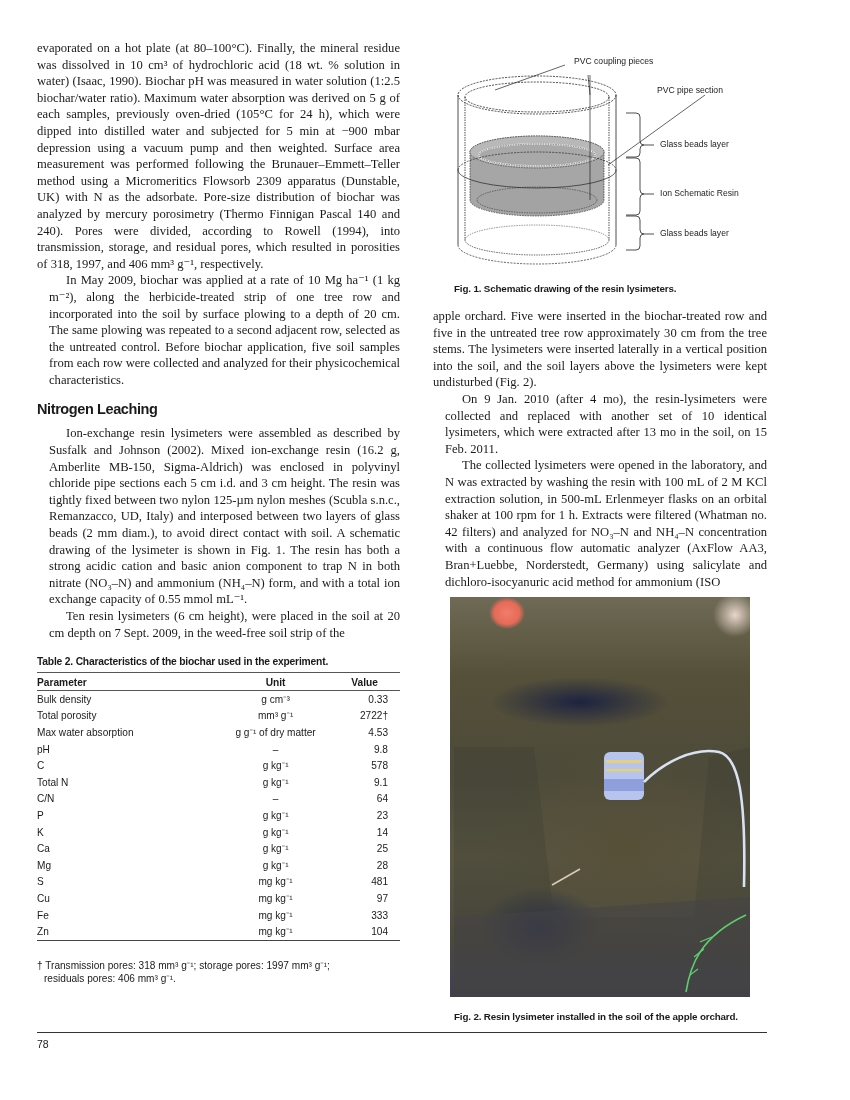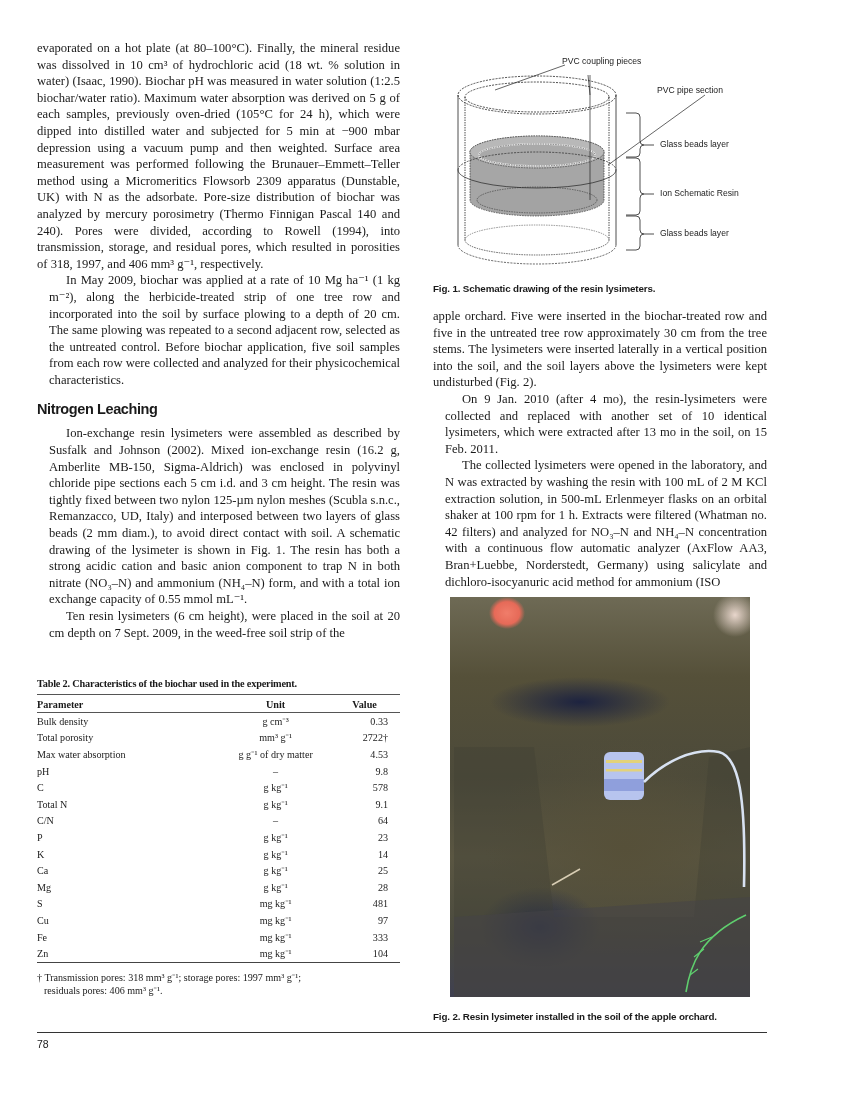--- a/index.html
+++ b/index.html
@@ -9,39 +9,39 @@
   .col { position: absolute; font-family: "Liberation Serif", "DejaVu Serif", serif; font-size: 12.6px; line-height: 16.6px; text-align: justify; }
   .col-left { left: 37px; top: 40px; width: 363px; }
   .col-right { left: 433px; top: 308px; width: 334px; }
 
   .col p { margin: 0; }
   .col p.indent { text-indent: 17px; margin-left: 12px; }
 
   .section-heading { font-family: "Liberation Sans", "DejaVu Sans", sans-serif; font-weight: bold; font-size: 14.5px; letter-spacing: -0.4px; margin: 12px 0 7px 0; line-height: 18px; text-align: left; }
 
   
-  .table-wrap { position: absolute; left: 37px; top: 678px; width: 363px; font-family: Liberation Serif, serif; font-size: 10.1px; }
+  .table-wrap { position: absolute; left: 37px; top: 656px; width: 363px; font-family: Liberation Sans, sans-serif; font-size: 10.1px; }
   .table-caption { font-weight: bold; font-size: 10.3px; letter-spacing: -0.2px; padding-bottom: 5px; }
   table.data { width: 100%; border-collapse: collapse; border-top: 1.3px solid #555; border-bottom: 1.3px solid #444; }
   table.data th { font-weight: bold; text-align: left; padding: 4px 0 2px 0; border-bottom: 1px solid #555; font-size: 10.2px; }
   table.data td { padding: 0; height: 16.6px; vertical-align: middle; line-height: 11px; }
   table.data th.u, table.data td.u { text-align: center; width: 110px; }
   table.data th.v { text-align: center; width: 60px; }
   table.data td.v { text-align: right; width: 60px; padding-right: 12px; }
   table.data td.p { width: 190px; }
   table.data tr.tall td { height: 30px; }
   .sub-indent { padding-left: 10px; display: block; }
-  .table-foot { margin-top: 8px; font-size: 10.1px; line-height: 13px; }
+  .table-foot { margin-top: 18px; font-size: 10.1px; line-height: 13px; }
   .table-foot .second { padding-left: 7px; }
 
   
   .fig1 { position: absolute; left: 440px; top: 40px; width: 340px; height: 240px; font-family: "Liberation Sans", "DejaVu Sans", sans-serif; }
   .fig1 svg { position: absolute; left: 0; top: 0; }
   .fig-label { position: absolute; font-size: 8.6px; color: #222; white-space: nowrap; }
-  .fig-caption { position: absolute; font-family: "Liberation Sans", "DejaVu Sans", sans-serif; font-weight: bold; font-size: 9.8px; letter-spacing: -0.15px; white-space: nowrap; }
+  .fig-caption { position: absolute; font-family: "Liberation Sans", "DejaVu Sans", sans-serif; font-weight: bold; font-size: 9.8px; letter-spacing: -0.15px; white-space: nowrap; margin-left: 21px; }
 
   
   .photo { position: absolute; left: 450px; top: 597px; width: 300px; height: 400px; overflow: hidden;
     background:
       radial-gradient(ellipse 18px 16px at 57px 16px, #f07d6a 0%, #e66a58 70%, rgba(230,106,88,0) 100%),
       radial-gradient(ellipse 22px 22px at 285px 18px, #e8d6cc 0%, rgba(232,214,204,0) 100%),
       radial-gradient(ellipse 90px 25px at 130px 105px, #1d2340 0%, rgba(29,35,64,0) 100%),
       radial-gradient(ellipse 60px 40px at 90px 330px, #232a4a 0%, rgba(35,42,74,0) 100%),
       radial-gradient(ellipse 140px 110px at 175px 250px, #565039 0%, rgba(86,80,57,0) 100%),
       linear-gradient(180deg, #6e6a55 0%, #555039 20%, #4c4a3a 45%, #5a5642 65%, #4a4a3e 85%, #3f4050 100%);
@@ -194,21 +194,21 @@
 
       <g stroke="#222" stroke-width="0.8" fill="none">
         <path d="M 186 73 L 196 73 Q 200 73 200 77 L 200 101 Q 200 105 204 105 L 214 105"></path>
         <path d="M 186 117 L 196 117 Q 200 117 200 113 L 200 109 Q 200 105 204 105"></path>
         <path d="M 186 118 L 196 118 Q 200 118 200 122 L 200 150 Q 200 154 204 154 L 214 154"></path>
         <path d="M 186 175 L 196 175 Q 200 175 200 171 L 200 158 Q 200 154 204 154"></path>
         <path d="M 186 176 L 196 176 Q 200 176 200 180 L 200 190 Q 200 194 204 194 L 214 194"></path>
         <path d="M 186 210 L 196 210 Q 200 210 200 206 L 200 198 Q 200 194 204 194"></path>
       </g>
     </svg>
-    <div class="fig-label" style="left:122px; top:16px;">PVC coupling pieces</div>
+    <div class="fig-label" style="left:134px; top:16px;">PVC coupling pieces</div>
     <div class="fig-label" style="left:217px; top:45px;">PVC pipe section</div>
     <div class="fig-label" style="left:220px; top:99px;">Glass beads layer</div>
     <div class="fig-label" style="left:220px; top:148px;">Ion Schematic Resin</div>
     <div class="fig-label" style="left:220px; top:188px;">Glass beads layer</div>
   </div>
   <div class="fig-caption" style="left:433px; top:283px;">Fig. 1. Schematic drawing of the resin lysimeters.</div>
 
   <div class="col col-right">
     <p>apple orchard. Five were inserted in the biochar-treated row and five in the untreated tree row approximately 30 cm from the tree stems. The lysimeters were inserted laterally in a vertical position into the soil, and the soil layers above the lysimeters were kept undisturbed (Fig. 2).</p>
     <p class="indent">On 9 Jan. 2010 (after 4 mo), the resin-lysimeters were collected and replaced with another set of 10 identical lysimeters, which were extracted after 13 mo in the soil, on 15 Feb. 2011.</p>

